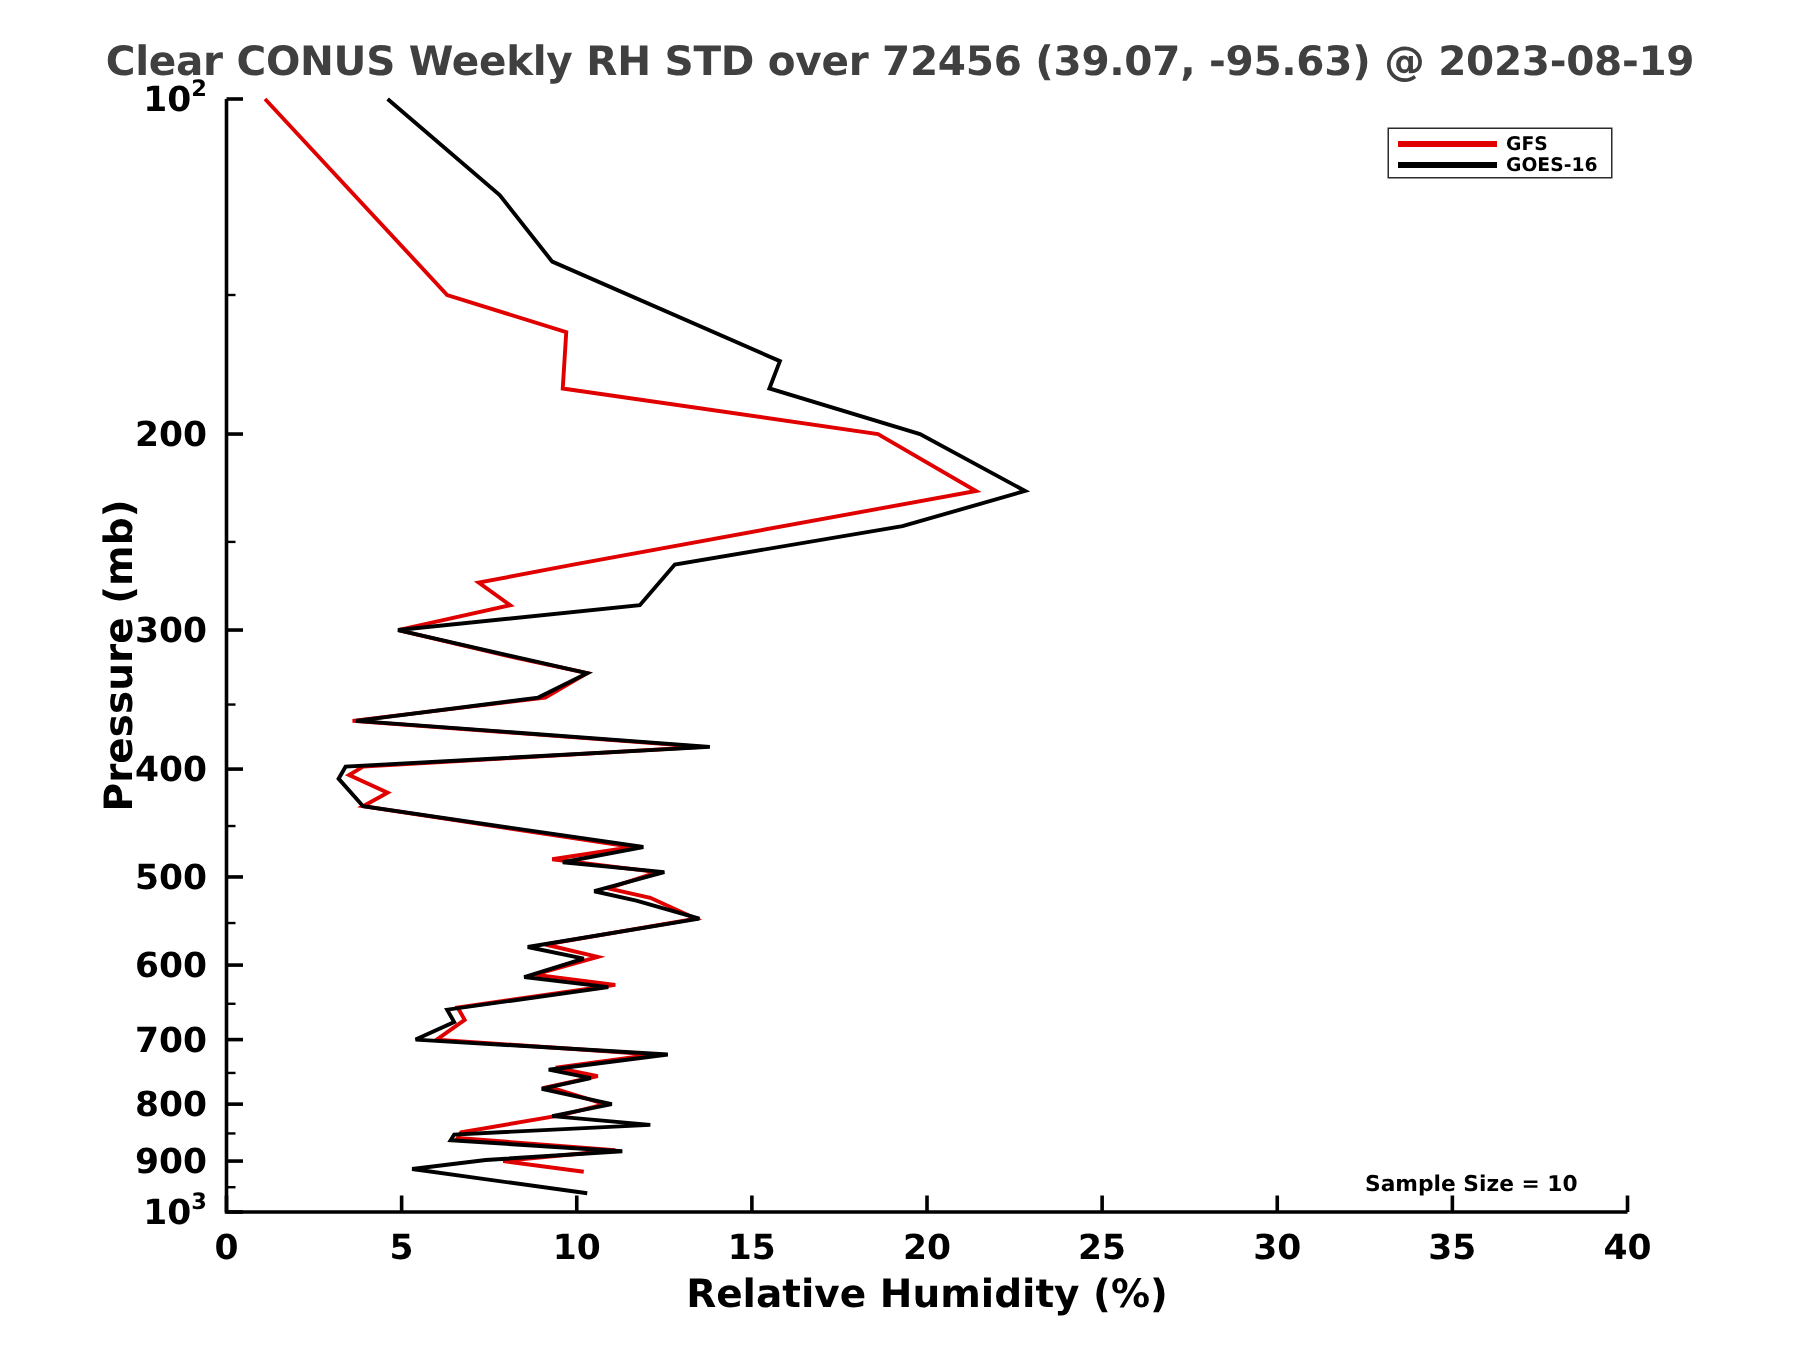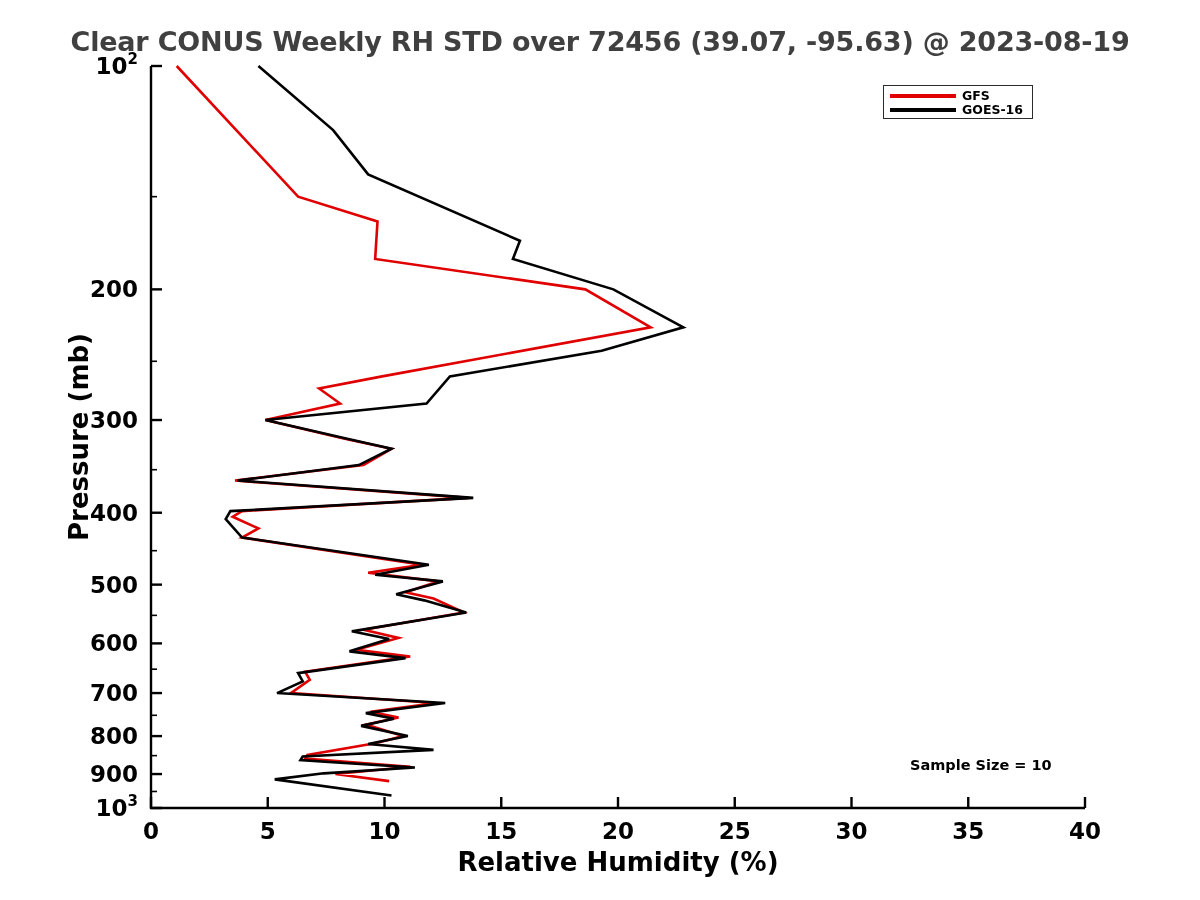--- a/index.html
+++ b/index.html
@@ -64,21 +64,21 @@
     fill: #000000;
   }
   .exp-label {
     font-family: "DejaVu Sans", sans-serif;
     font-weight: bold;
     font-size: 23px;
     fill: #000000;
   }
   #legend-box {
     position: absolute;
-    left: 883px;
+    left: 925px;
     top: 85px;
     width: 150px;
     height: 34px;
     border: 1.6px solid #2b2b2b;
     background: #ffffff;
     box-sizing: border-box;
   }
   .legend-row {
     position: absolute;
     left: 6px;
@@ -97,21 +97,21 @@
     font-family: "DejaVu Sans", sans-serif;
     font-weight: bold;
     font-size: 12.5px;
     color: #000000;
     white-space: nowrap;
     line-height: 1;
   }
   #sample-size {
     position: absolute;
     left: 910px;
-    top: 757px;
+    top: 782px;
     font-family: "DejaVu Sans", sans-serif;
     font-weight: bold;
     font-size: 14.5px;
     color: #000000;
     white-space: nowrap;
   }
 </style>
 </head>
 <body>
 

